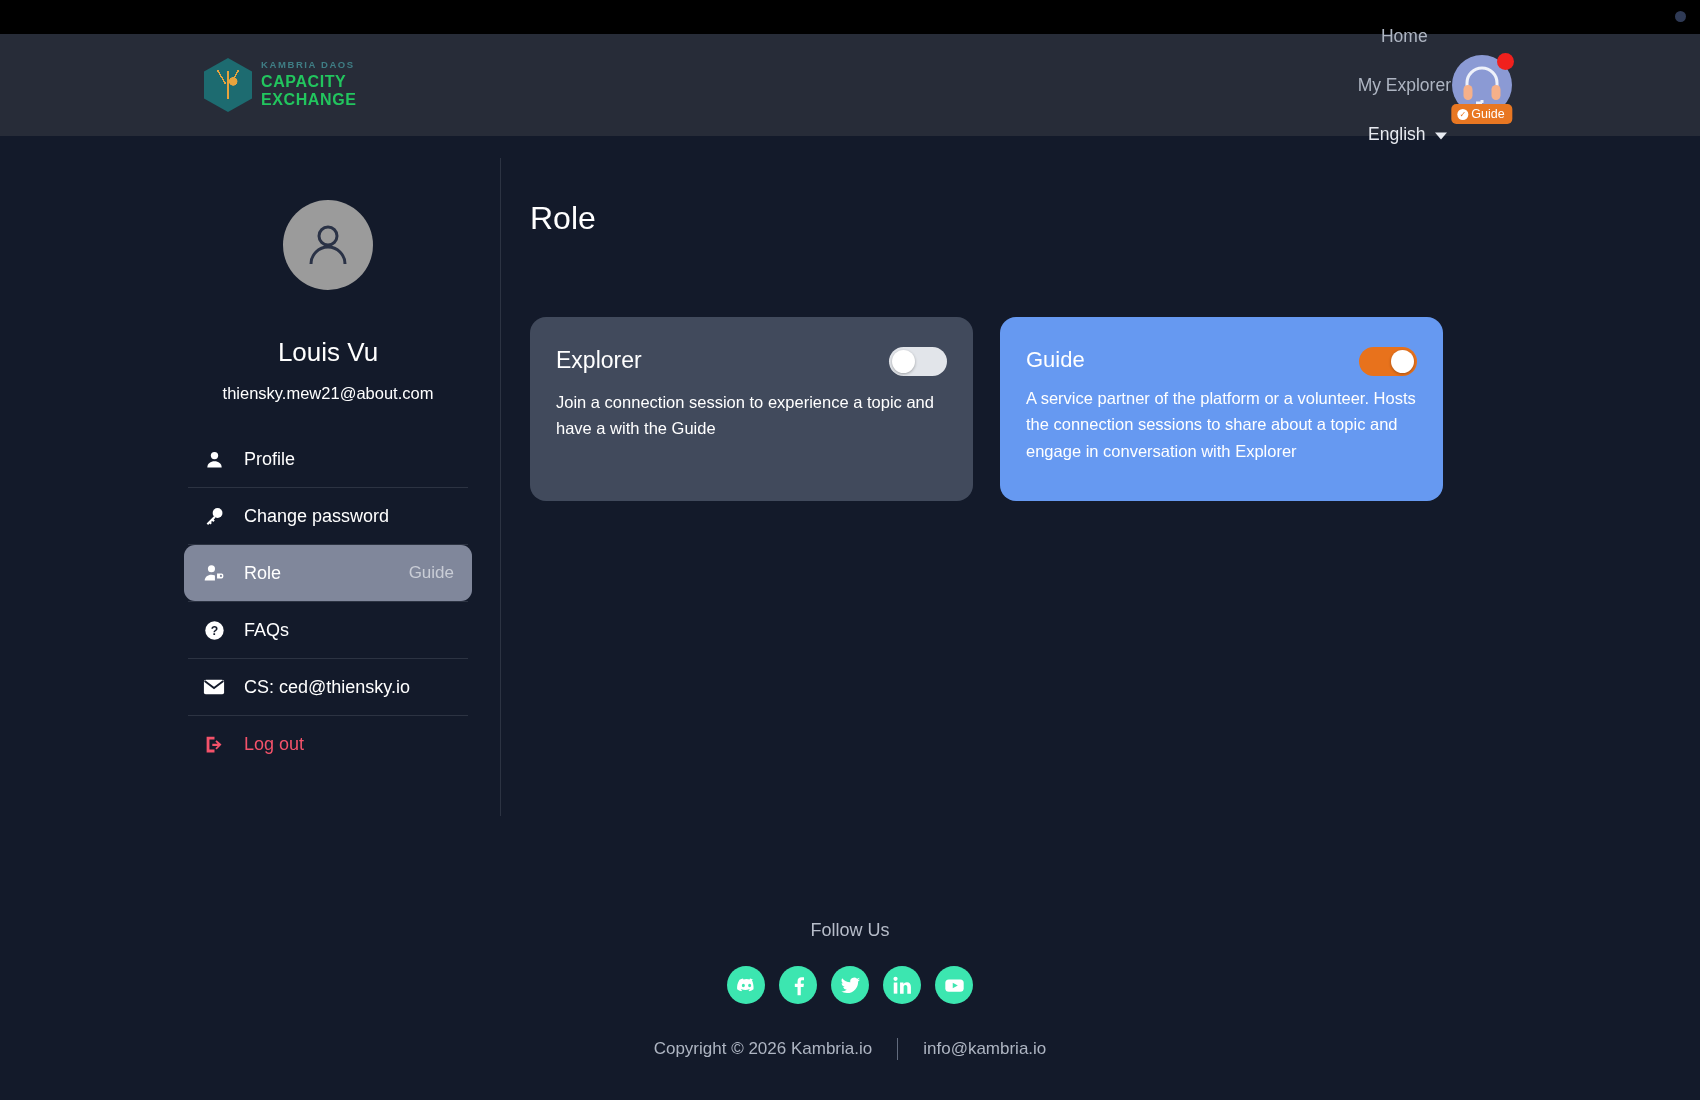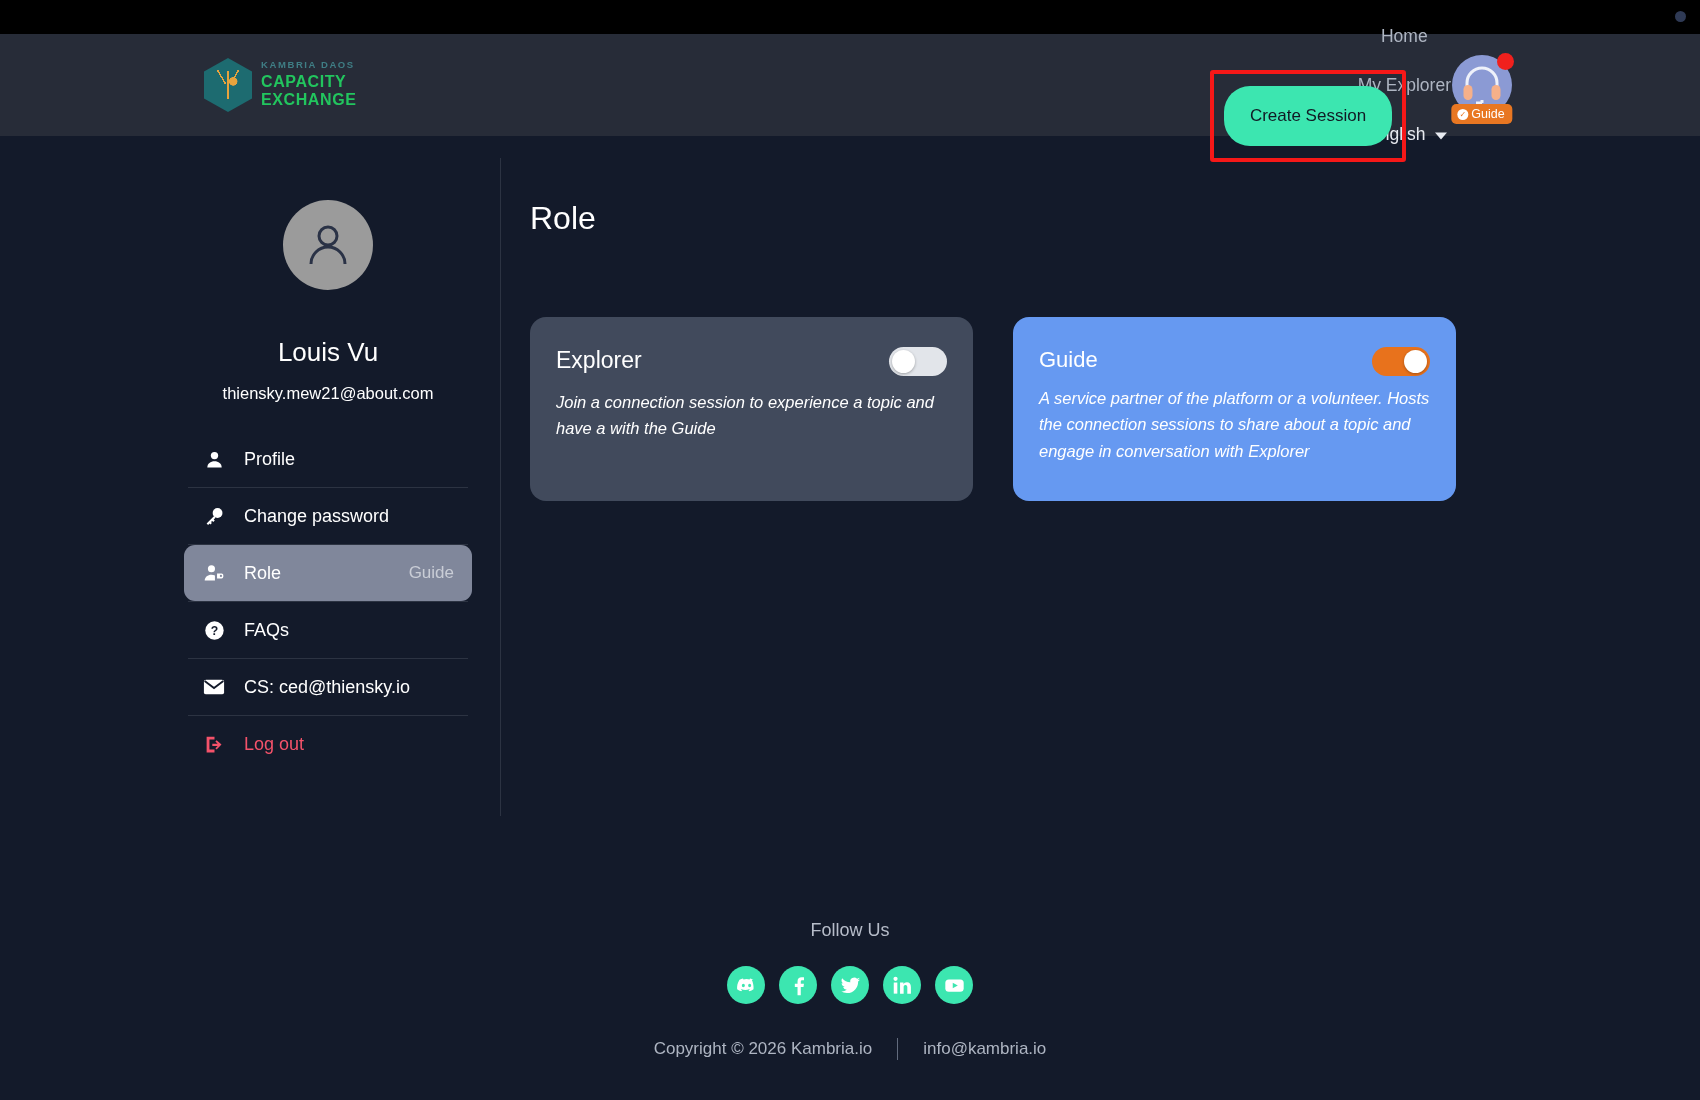--- a/index.html
+++ b/index.html
@@ -182,35 +182,35 @@
     position: absolute; left: 500px; top: 158px;
     width: 1px; height: 658px;
     background: #2c3342;
   }
 
   
   .main { position: absolute; left: 530px; top: 200px; }
   .page-title { color: #fff; font-size: 32px; }
 
   .cards {
-    display: flex; gap: 40px; margin-top: 80px;
+    display: flex; gap: 27px; margin-top: 80px;
   }
   .card {
     width: 443px; height: 184px;
     border-radius: 16px;
     padding: 30px 26px 0 26px;
     position: relative;
   }
   .card.explorer { background: #414a5c; }
   .card.guide { background: #6699f1; }
   .card-title { color: #fff; font-size: 23px; }
   .card.guide .card-title { font-size: 22px; }
   .card-desc {
     color: #fff; font-size: 16.5px; line-height: 1.6;
-    margin-top: 15px; max-width: 400px; font-style: italic;
+    margin-top: 15px; max-width: 400px;
   }
   .card.guide .card-desc { margin-top: 12px; }
 
   .toggle {
     position: absolute; right: 26px; top: 30px;
     width: 58px; height: 29px; border-radius: 15px;
     cursor: pointer;
   }
   .toggle.off { background: #e2e5ea; }
   .toggle.on { background: #e8721c; }
@@ -268,23 +268,20 @@
 
     <div class="nav">
       <div class="nav-link">Home</div>
       <div class="nav-link">My Explorer</div>
       <div class="lang">
         <span>English</span>
         <span class="caret"></span>
       </div>
     </div>
 
-    <div class="cta-wrap">
-      <button class="cta-btn">Create Session</button>
-    </div>
 
     <div class="avatar-btn">
       <div class="avatar-circle">
         <svg width="44" height="42" viewBox="0 0 44 42">
           <path d="M7 24v-5a15 15 0 0 1 30 0v5" fill="none" stroke="#eef1fa" stroke-width="3"></path>
           <rect x="3.5" y="21" width="9" height="15" rx="4.5" fill="#f6b089"></rect>
           <rect x="31.5" y="21" width="9" height="15" rx="4.5" fill="#f6b089"></rect>
           <path d="M22 36v3" fill="none" stroke="#eef1fa" stroke-width="3"></path>
           <path d="M22 39h-6" fill="none" stroke="#eef1fa" stroke-width="3"></path>
         </svg>

